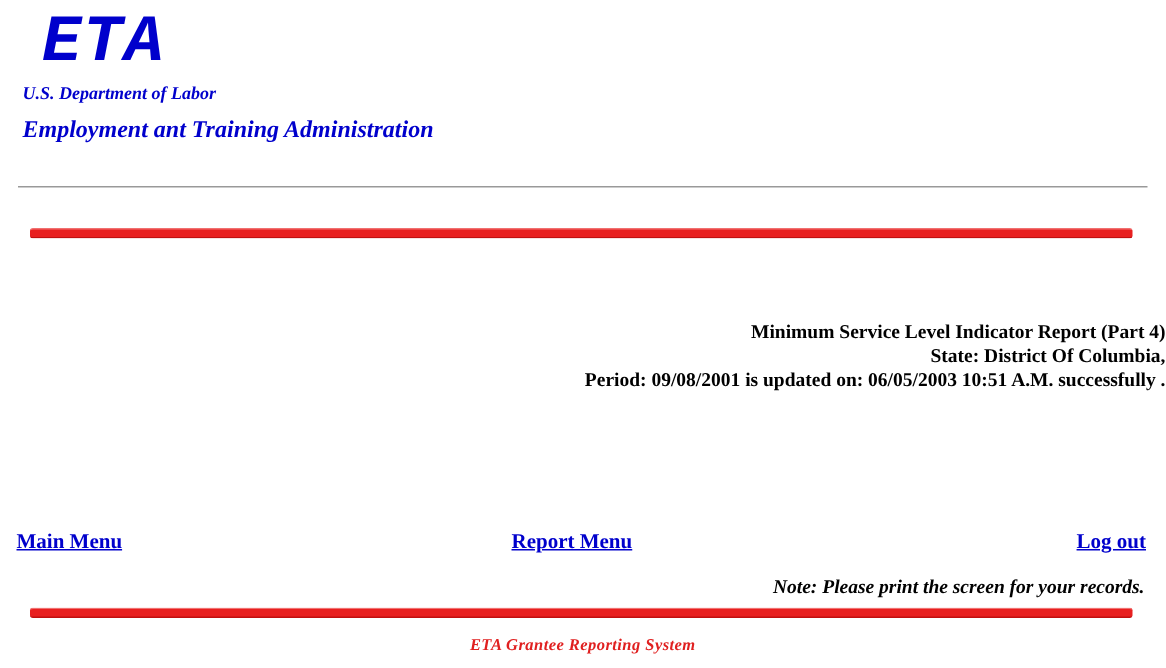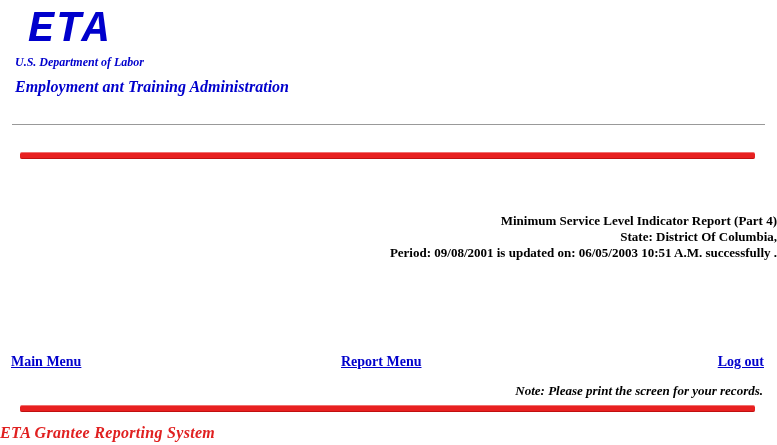--- a/index.html
+++ b/index.html
@@ -138,25 +138,25 @@
     color: #000000;
     white-space: nowrap;
   }
 
   
   .footer {
     position: absolute;
     left: 0;
     top: 424px;
     width: 777px;
-    text-align: left;
+    text-align: center;
     font-family: "Liberation Serif", serif;
     font-weight: bold;
     font-style: italic;
-    font-size: 16px;
+    font-size: 11px;
     color: #E02020;
     letter-spacing: 0.3px;
   }
 </style>
 </head>
 <body>
 
 <div class="header">
   <div class="eta-logo">ETA</div>
   <div class="agency-line1">U.S. Department of Labor</div>

